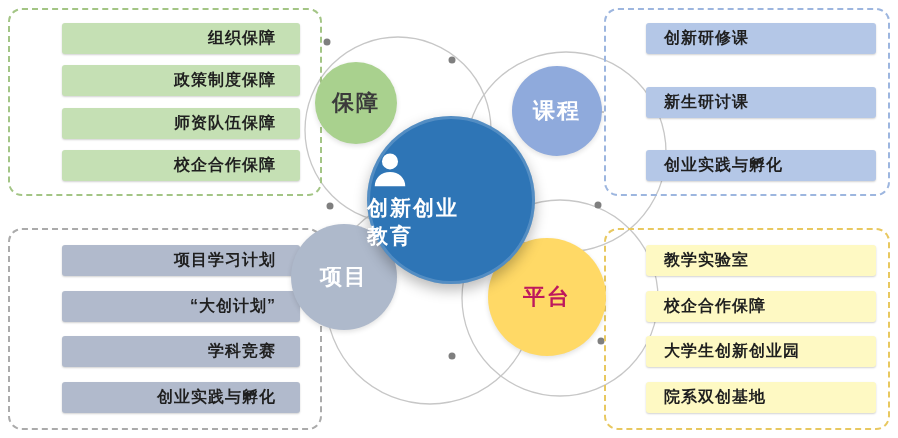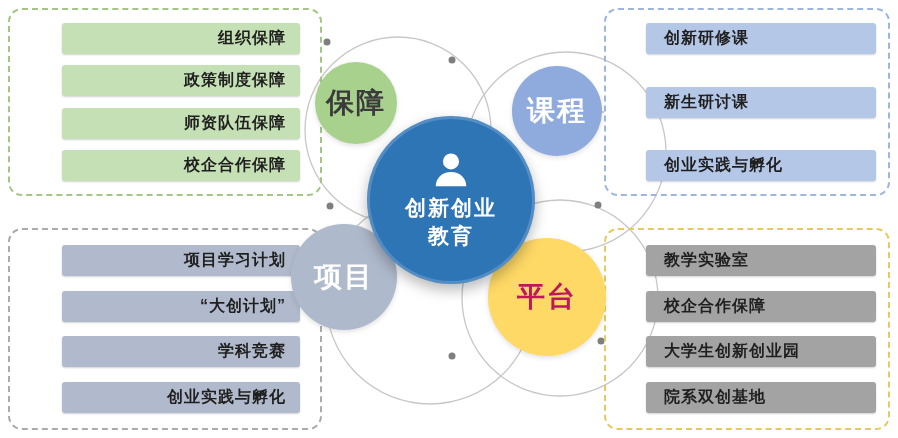--- a/index.html
+++ b/index.html
@@ -16,38 +16,38 @@
   .panel { position: absolute; border: 2px dashed; border-radius: 14px;
            display: flex; flex-direction: column; justify-content: space-between; z-index: 1; }
   .panel-tl { left: 8px;   top: 8px;   width: 314px; height: 188px; border-color: #a3c585; padding: 13px 20px 13px 52px; }
   .panel-tr { left: 604px; top: 8px;   width: 286px; height: 188px; border-color: #9db6df; padding: 13px 12px 13px 40px; }
   .panel-bl { left: 8px;   top: 228px; width: 314px; height: 202px; border-color: #ababab; padding: 15px 20px 15px 52px; gap: 11px; }
   .panel-br { left: 604px; top: 228px; width: 286px; height: 202px; border-color: #e8c860; padding: 15px 12px 15px 40px; }
 
   .pill { height: 31px; border-radius: 3px; display: flex; align-items: center;
           font-weight: 700; font-size: 16px; color: #1f1f1f;
           box-shadow: 0 1px 2px rgba(0,0,0,0.18); letter-spacing: 1px; }
-  .panel-left  .pill { justify-content: flex-end;  padding-right: 14px; }
+  .panel-left  .pill { justify-content: flex-end;  padding-right: 24px; }
   .panel-right .pill { justify-content: flex-start; padding-left: 18px; }
   .pill-green  { background: #c5e0b4; }
   .pill-blue   { background: #b4c7e7; }
   .pill-gray   { background: #b1bacc; }
-  .pill-yellow { background: #a3a3a3; }
+  .pill-yellow { background: #fef9c3; }
 
   .bubble { position: absolute; border-radius: 50%; display: flex; align-items: center;
-            justify-content: center; font-weight: 700; font-size: 28px; letter-spacing: 2px;
+            justify-content: center; font-weight: 700; font-size: 22px; letter-spacing: 2px;
             z-index: 2; box-shadow: 0 2px 5px rgba(0,0,0,0.12); }
   .bubble-guarantee { left: 315px; top: 62px;  width: 82px;  height: 82px;  background: #a9d18e; color: #3b3b3b; }
   .bubble-course    { left: 512px; top: 66px;  width: 90px;  height: 90px;  background: #8faadc; color: #ffffff; }
   .bubble-project   { left: 291px; top: 224px; width: 106px; height: 106px; background: #aeb9cb; color: #ffffff; }
   .bubble-platform  { left: 488px; top: 238px; width: 118px; height: 118px; background: #ffd966; color: #be185d; }
 
   .center-node { position: absolute; left: 367px; top: 116px; width: 168px; height: 168px;
                  border-radius: 50%; background: #2e75b6; color: #ffffff; z-index: 3;
-                 display: flex; flex-direction: column; align-items: center; justify-content: center;
+                 display: flex; flex-direction: column; justify-content: center;
                  font-weight: 700; font-size: 21px; letter-spacing: 2px; line-height: 1.35;
                  box-shadow: 0 6px 14px rgba(0,0,0,0.28), inset 0 0 0 3px rgba(255,255,255,0.18); }
   .center-node .icon { margin-bottom: 2px; }
 </style>
 </head>
 <body>
 
 <div class="stage">
 
   <svg class="decor" width="898" height="438" viewBox="0 0 898 438">

